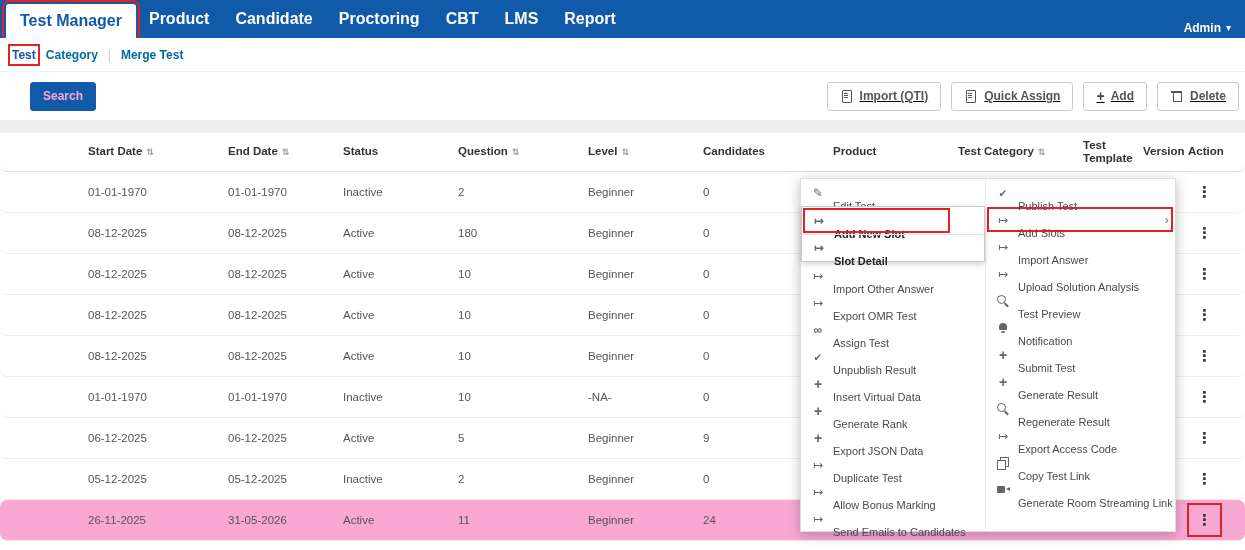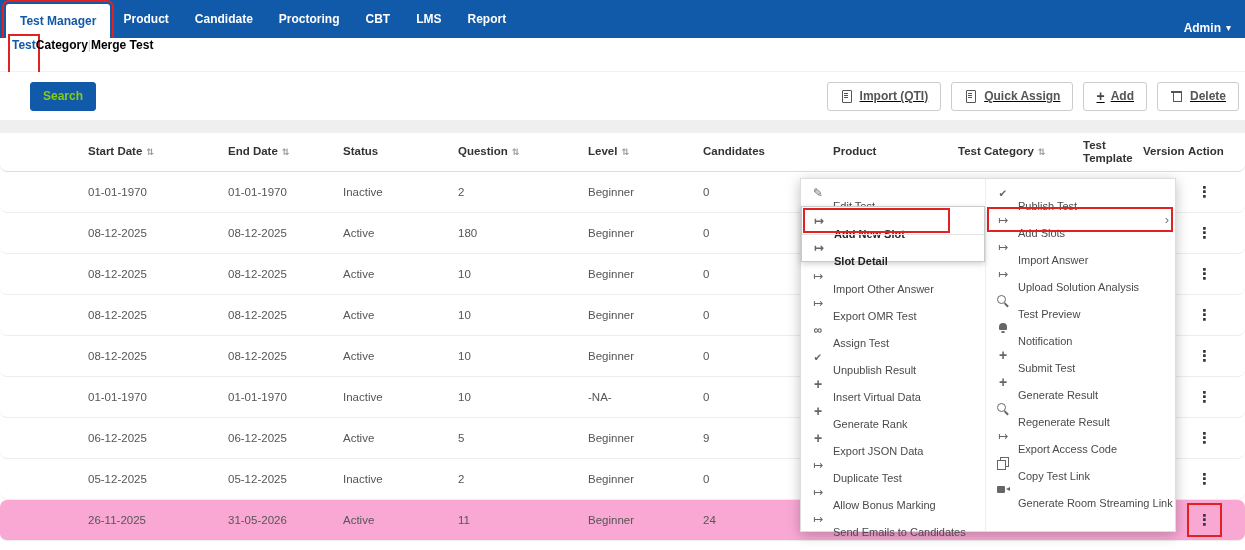--- a/index.html
+++ b/index.html
@@ -4,46 +4,46 @@
 <style>
   :root { --accent:#1159a9; --ann:#e02222; }
   * { box-sizing:border-box; margin:0; padding:0; }
   body { background:#fff; font-family:"Liberation Sans","DejaVu Sans",sans-serif; }
   .app { position:relative; width:1245px; height:550px; overflow:hidden; background:#fff; }
 
   
   .topnav { position:absolute; top:0; left:0; right:0; height:38px; background:var(--accent);
             display:flex; align-items:stretch; padding-left:6px; }
   .topnav-items { display:flex; align-items:stretch; flex:1; }
-  .nav-item { color:#fff; font-size:12px; font-weight:600; display:flex; align-items:center;
+  .nav-item { color:#fff; font-size:16px; font-weight:600; display:flex; align-items:center;
               padding:0 13px; cursor:pointer; white-space:nowrap; }
   .nav-item.active { background:#fff; color:var(--accent); margin-top:4px;
                      border-radius:3px 3px 0 0; font-weight:700; padding:0 14px; }
   .topnav-user { display:flex; align-items:center; gap:5px; color:#fff; font-weight:700;
                  font-size:12px; padding-right:14px; cursor:pointer;margin-top:18px; }
   .chev { font-size:10px; line-height:1; }
 
   
   .subnav { position:absolute; top:38px; left:0; right:0; height:34px; background:#fff;
-            display:flex; gap:0; padding-left:12px;
+            display:flex; align-items:center; gap:10px; padding-left:12px;
             border-bottom:1px solid #f0f0f0; }
-  .subnav-item { font-size:12px; color:#000000; font-weight:600; cursor:pointer; }
+  .subnav-item { font-size:12px; color:#0369a1; font-weight:600; cursor:pointer; }
   .subnav-item.active { color:var(--accent); font-weight:700; }
   .vdiv { color:#ccc; font-size:12px; }
 
   .ann-outline { outline:2px solid var(--ann); outline-offset:2px; }
 
   
   .toolbar { position:absolute; top:72px; left:0; right:0; height:48px; background:#fff;
              display:flex; align-items:center; justify-content:space-between;
              padding:0 6px 0 30px; }
   .btn { height:29px; display:inline-flex; align-items:center; gap:6px; font-size:12px;
          font-weight:600; color:#555; background:#fff; border:1px solid #ccc;
          border-radius:3px; padding:0 12px; cursor:pointer; font-family:inherit; white-space:nowrap; }
-  .btn-primary { background:var(--accent); color:#84cc16; border-color:var(--accent); }
+  .btn-primary { background:var(--accent); color:#f9a8d4; border-color:var(--accent); }
   .toolbar-right { display:flex; gap:10px;text-decoration:underline; }
   .plus-glyph { font-size:14px; font-weight:700; color:#444; line-height:1; }
 
   .gray-strip { position:absolute; top:120px; left:0; right:0; height:13px; background:#efefef; }
 
   
   .table { position:absolute; top:133px; left:0; right:0; }
   .thead, .tr { display:grid;
     grid-template-columns:85px 140px 115px 115px 130px 115px 130px 125px 125px 60px 45px 60px;border-radius:7px; }
   .thead { height:39px; border-bottom:1px solid #ddd; background:#fff; }

